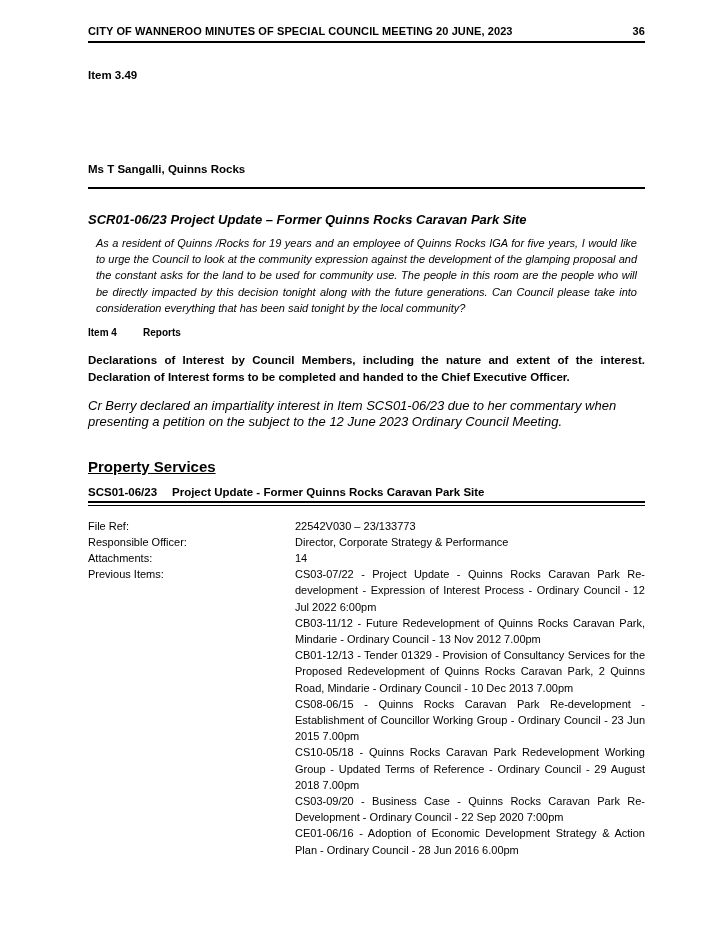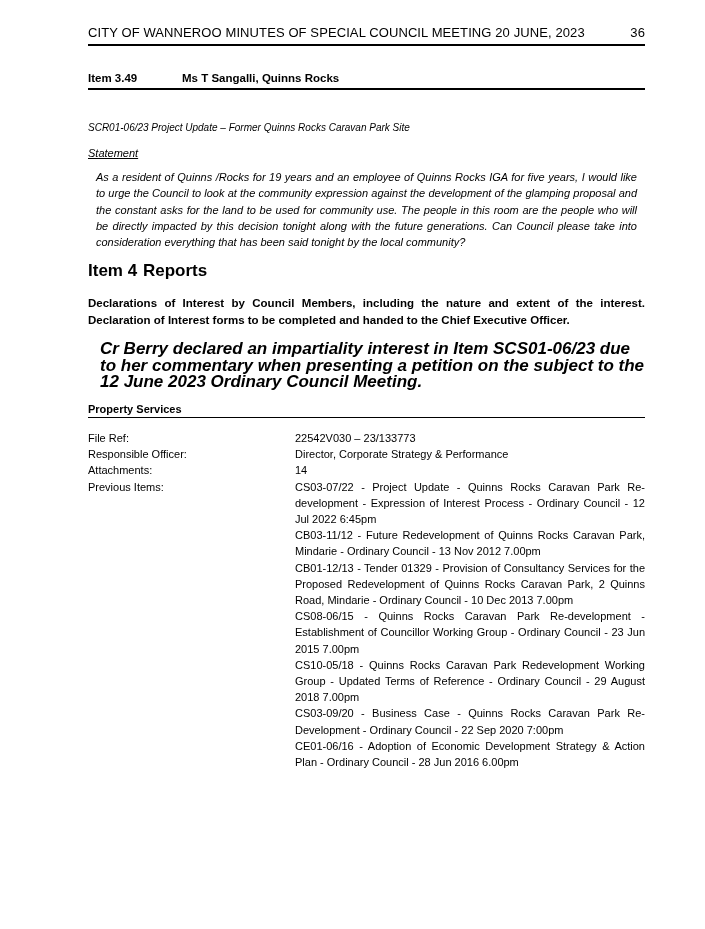--- a/index.html
+++ b/index.html
@@ -11,81 +11,82 @@
     font-family: "Liberation Sans", "DejaVu Sans", sans-serif;
     color: #000;
     box-sizing: border-box;
     padding: 25px 60px 0 88px;
     overflow: hidden;
   }
   .doc-header {
     display: flex;
     justify-content: space-between;
     align-items: flex-end;
-    font-size: 13px;
-    font-weight: normal;
+    font-size: 11px;
+    font-weight: bold;
     letter-spacing: 0.1px;
     padding-bottom: 4px;
     border-bottom: 2px solid #000;
     gap: 36px;
   }
   .item-heading {
     display: flex;
     font-size: 11.5px;
     font-weight: bold;
     margin-top: 26px;
-    padding-bottom: 4px;
+    padding-bottom: 12px;
     border-bottom: 2.5px solid #000;
+    flex-direction: column;
   }
   .item-heading .num { flex: 0 0 94px; }
   .scr-heading {
-    margin-top: 32px;
-    font-size: 10px;
-    font-weight: normal;
+    margin-top: 23px;
+    font-size: 13px;
+    font-weight: bold;
     font-style: italic;
   }
   .statement-label {
     margin-top: 12px;
     font-size: 11px;
     font-style: italic;
     text-decoration: underline;
     line-height: 16.2px;
   }
   .statement-text {
     margin: 8px;
     font-size: 11px;
     font-style: italic;
     line-height: 16.2px;
     text-align: justify;
   }
   .item4-heading {
     display: flex;
-    font-size: 17px;
+    font-size: 10px;
     font-weight: bold;
     margin-top: 11px;
   }
   .item4-heading .num { flex: 0 0 55px; }
   .declarations {
     margin: 14px 0 9px 0;
     font-size: 11.5px;
     font-weight: bold;
     line-height: 16.6px;
     text-align: justify;
   }
   .cr-note {
-    margin: 13px 0 0 12px;
-    font-size: 17px;
+    margin: 13px 0 0 0;
+    font-size: 13px;
     font-style: italic;
     line-height: 16.2px;
-    font-weight: bold;
   }
   .section-heading {
-    margin-top: 13px;
-    font-size: 11px;
+    margin-top: 27px;
+    font-size: 15px;
     font-weight: bold;
+    text-decoration: underline;
   }
   .scs-heading {
     display: flex;
     font-size: 11.5px;
     font-weight: bold;
     margin-top: 11px;
     padding-bottom: 3px;
     border-bottom: 2px solid #000;
   }
   .scs-heading .num { flex: 0 0 84px; }
@@ -118,50 +119,53 @@
     <span>36</span>
   </div>
 
   <div class="item-heading">
     <span class="num">Item 3.49</span>
     <span>Ms T Sangalli, Quinns Rocks</span>
   </div>
 
   <div class="scr-heading">SCR01-06/23 Project Update – Former Quinns Rocks Caravan Park Site</div>
 
-  <div class="statement-label">Statement</div>
   <p class="statement-text">As a resident of Quinns /Rocks for 19 years and an employee of Quinns Rocks IGA for five years, I would like to urge the Council to look at the community expression against the development of the glamping proposal and the constant asks for the land to be used for community use.  The people in this room are the people who will be directly impacted by this decision tonight along with the future generations.  Can Council please take into consideration everything that has been said tonight by the local community?</p>
 
   <div class="item4-heading">
     <span class="num">Item  4</span>
     <span>Reports</span>
   </div>
 
   <p class="declarations">Declarations of Interest by Council Members, including the nature and extent of the interest. Declaration of Interest forms to be completed and handed to the Chief Executive Officer.</p>
 
   <p class="cr-note">Cr Berry declared an impartiality interest in Item SCS01-06/23 due to her commentary when presenting a petition on the subject to the 12 June 2023 Ordinary Council Meeting.</p>
 
   <div class="section-heading">Property Services</div>
 
+  <div class="scs-heading">
+    <span class="num">SCS01-06/23</span>
+    <span>Project Update - Former Quinns Rocks Caravan Park Site</span>
+  </div>
   <div class="scs-underline2"></div>
 
   <div class="details">
     <div class="label">File Ref:</div>
     <div class="value">22542V030 – 23/133773</div>
 
     <div class="label">Responsible Officer:</div>
     <div class="value">Director, Corporate Strategy &amp; Performance</div>
 
     <div class="label">Attachments:</div>
     <div class="value">14</div>
 
     <div class="label">Previous Items:</div>
     <div class="value prev-items">
 
-        <p>CS03-07/22 - Project Update - Quinns Rocks Caravan Park Re-development - Expression of Interest Process - Ordinary Council - 12 Jul 2022 6:45pm</p>
+        <p>CS03-07/22 - Project Update - Quinns Rocks Caravan Park Re-development - Expression of Interest Process - Ordinary Council - 12 Jul 2022 6:00pm</p>
 
         <p>CB03-11/12 - Future Redevelopment of Quinns Rocks Caravan Park, Mindarie - Ordinary Council - 13 Nov 2012 7.00pm</p>
 
         <p>CB01-12/13 - Tender 01329 - Provision of Consultancy Services for the Proposed Redevelopment of Quinns Rocks Caravan Park, 2 Quinns Road, Mindarie - Ordinary Council - 10 Dec 2013 7.00pm</p>
 
         <p>CS08-06/15 - Quinns Rocks Caravan Park Re-development - Establishment of Councillor Working Group - Ordinary Council - 23 Jun 2015 7.00pm</p>
 
         <p>CS10-05/18 - Quinns Rocks Caravan Park Redevelopment Working Group - Updated Terms of Reference - Ordinary Council - 29 August 2018 7.00pm</p>
 
         <p>CS03-09/20 - Business Case - Quinns Rocks Caravan Park Re-Development - Ordinary Council - 22 Sep 2020 7:00pm</p>

